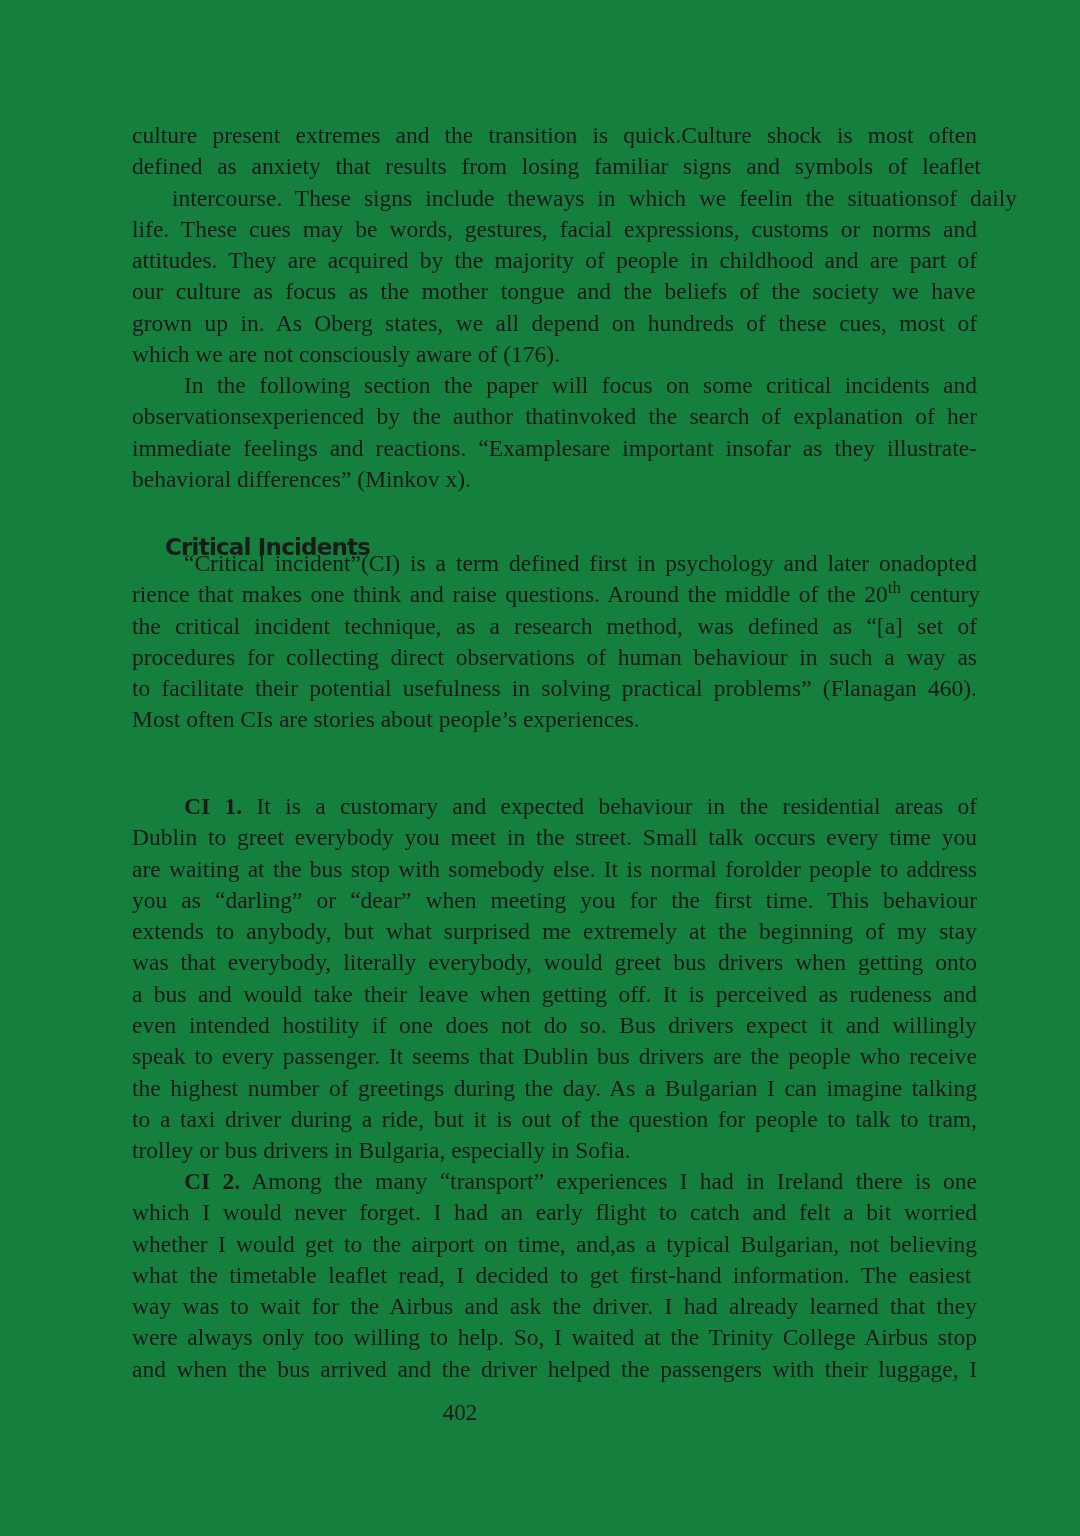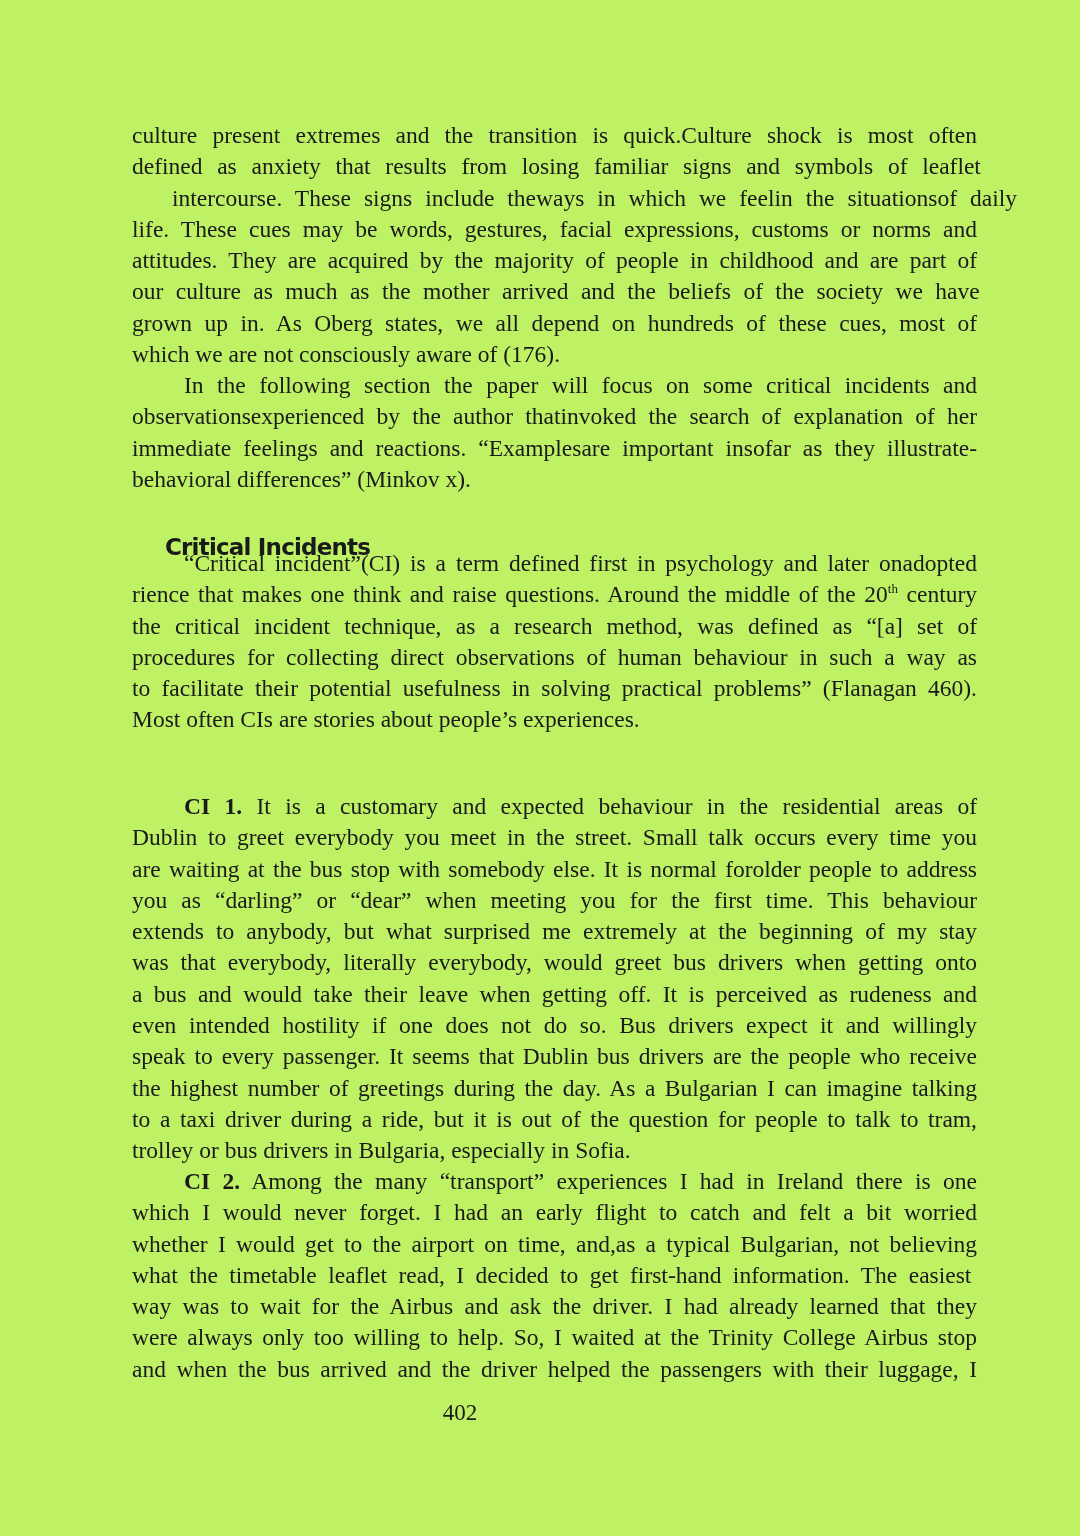--- a/index.html
+++ b/index.html
@@ -1,17 +1,17 @@
 <!DOCTYPE html>
 <html><head>
 <meta charset="utf-8">
 <style>
   html, body { margin: 0; padding: 0; background: #ffffff; }
   body { width: 1080px; height: 1536px; position: relative; overflow: hidden; }
-  .page { position: absolute; left: 0; top: 0; width: 1080px; height: 1536px; background: #bef264; }
+  .page { position: absolute; left: 0; top: 0; width: 1080px; height: 1536px; background: #15803d; }
   .text-block { position: absolute; left: 132px; width: 845px; color: #1a1a1a; }
   .line {
     font-family: "Liberation Serif", serif;
     font-size: 23.5px;
     height: 31.3px;
     line-height: 31.3px;
     white-space: nowrap;
     text-align: justify;
     text-align-last: justify;
     overflow: visible;
@@ -20,38 +20,38 @@
   .line.indent { padding-left: 52px; }
   .line .inner { display: inline-block; transform-origin: left center; }
   .heading {
     position: absolute; left: 165px; top: 534px;
     font-family: "DejaVu Sans", sans-serif;
     font-weight: bold; font-size: 23px;
     letter-spacing: -0.8px;
     color: #1a1a1a;
   }
   .bold { font-weight: bold; }
-  sup { font-size: 13px; line-height: 0; vertical-align: super; }
+  sup { font-size: 17px; line-height: 0; vertical-align: super; }
   .page-number {
     position: absolute; top: 1400px; left: 0; width: 920px; text-align: center;
     font-family: "Liberation Serif", serif; font-size: 23px; color: #1a1a1a;
   }
 </style>
 </head>
 <body>
 
 <div class="page">
 
   <div class="text-block" style="top:120px;">
     <div class="line"><span class="inner" style="word-spacing: 9.29972px;">culture present extremes and the transition is quick.Culture shock is most often</span></div>
     <div class="line"><span class="inner" style="word-spacing: 8.84896px;">defined as anxiety that results from losing familiar signs and symbols of leaflet</span></div>
     <div class="line"><span class="inner" style="word-spacing: 7.08665px; margin-left: 40px;">intercourse. These signs include theways in which we feelin the situationsof daily</span></div>
     <div class="line"><span class="inner" style="word-spacing: 6.16927px;">life. These cues may be words, gestures, facial expressions, customs or norms and</span></div>
     <div class="line"><span class="inner" style="word-spacing: 5.3404px;">attitudes. They are acquired by the majority of people in childhood and are part of</span></div>
-    <div class="line"><span class="inner" style="word-spacing: 6.52083px;">our culture as much as the mother arrived and the beliefs of the society we have</span></div>
+    <div class="line"><span class="inner" style="word-spacing: 6.52083px;">our culture as focus as the mother tongue and the beliefs of the society we have</span></div>
     <div class="line"><span class="inner" style="word-spacing: 6.58542px;">grown up in. As Oberg states, we all depend on hundreds of these cues, most of</span></div>
     <div class="line last"><span class="inner">which we are not consciously aware of (176).</span></div>
   </div>
 
   <div class="text-block" style="top:370px;">
     <div class="line indent"><span class="inner" style="word-spacing: 7.56641px;">In the following section the paper will focus on some critical incidents and</span></div>
     <div class="line"><span class="inner" style="word-spacing: 6.325px;">observationsexperienced by the author thatinvoked the search of explanation of her</span></div>
     <div class="line"><span class="inner" style="word-spacing: 6.15625px;">immediate feelings and reactions. “Examplesare important insofar as they illustrate-</span></div>
     <div class="line last"><span class="inner">behavioral  differences”  (Minkov  x).</span></div>
   </div>

